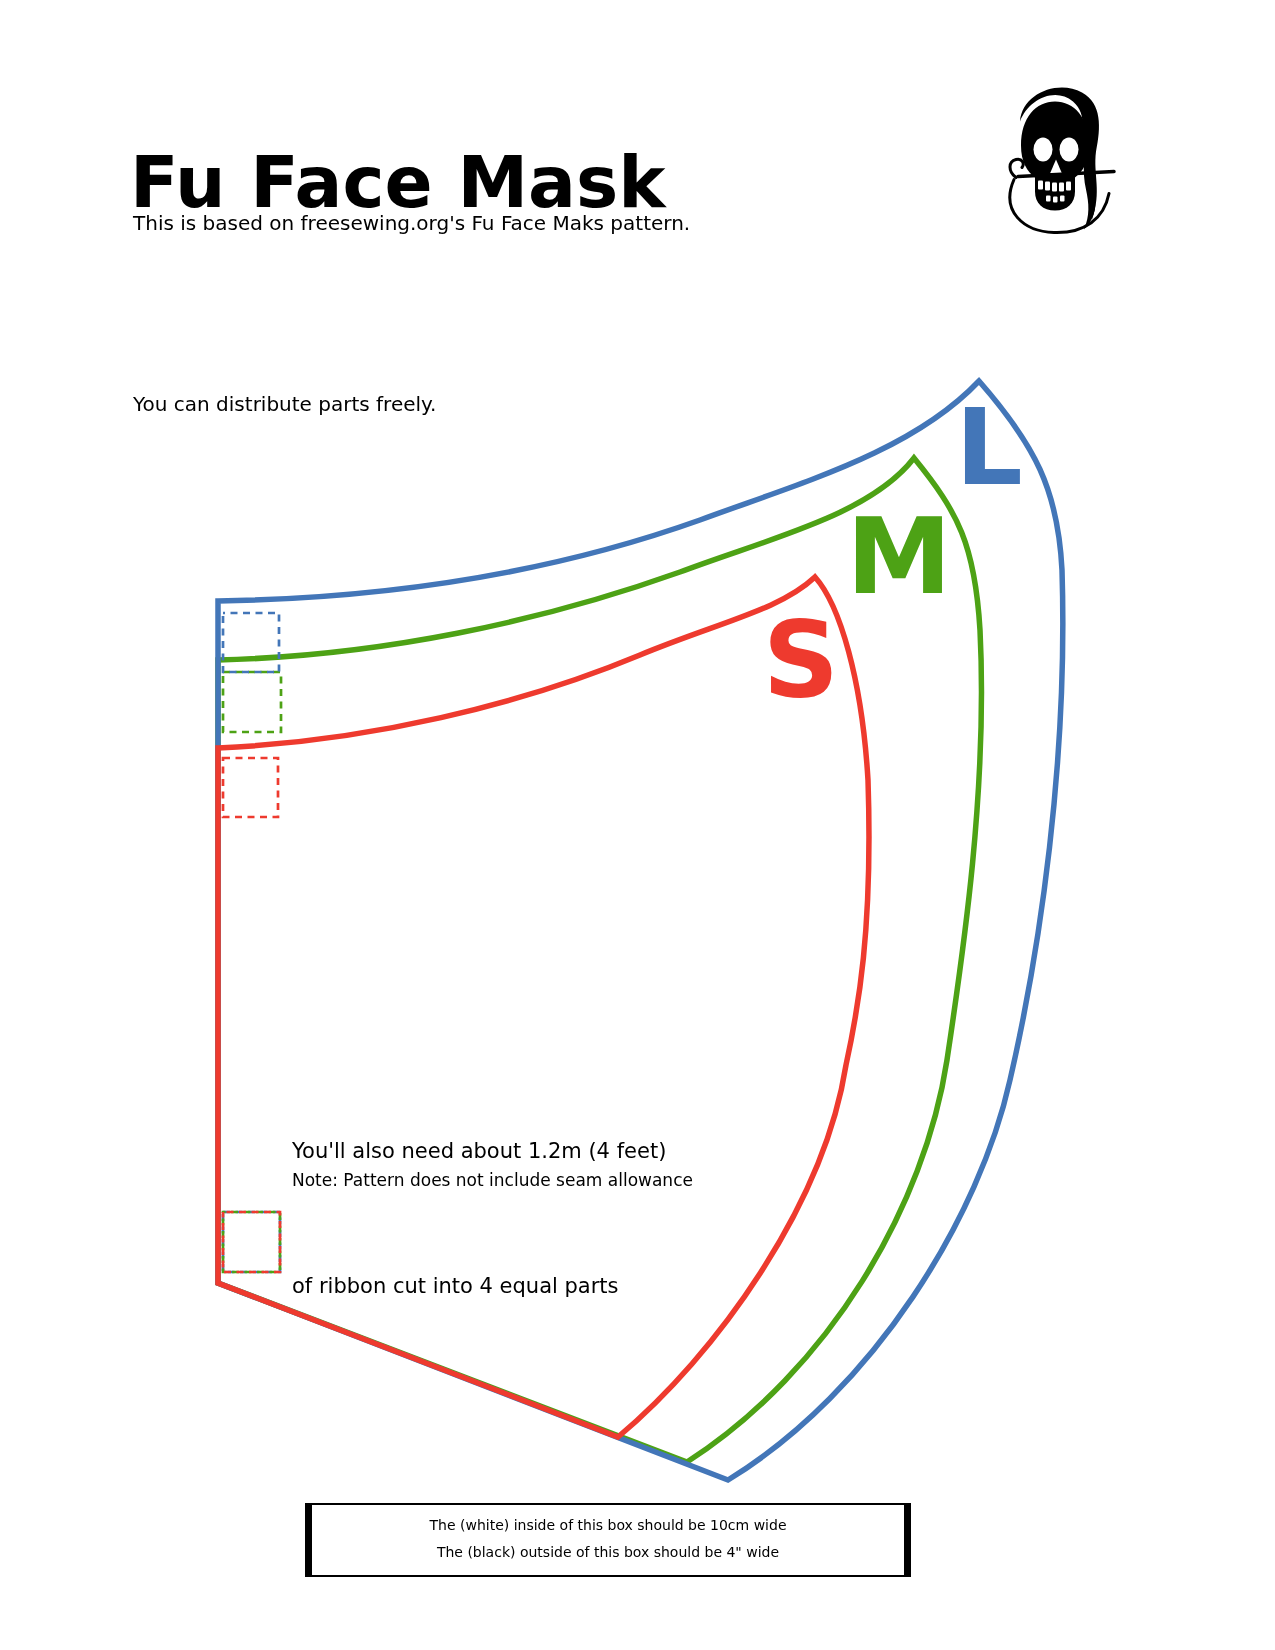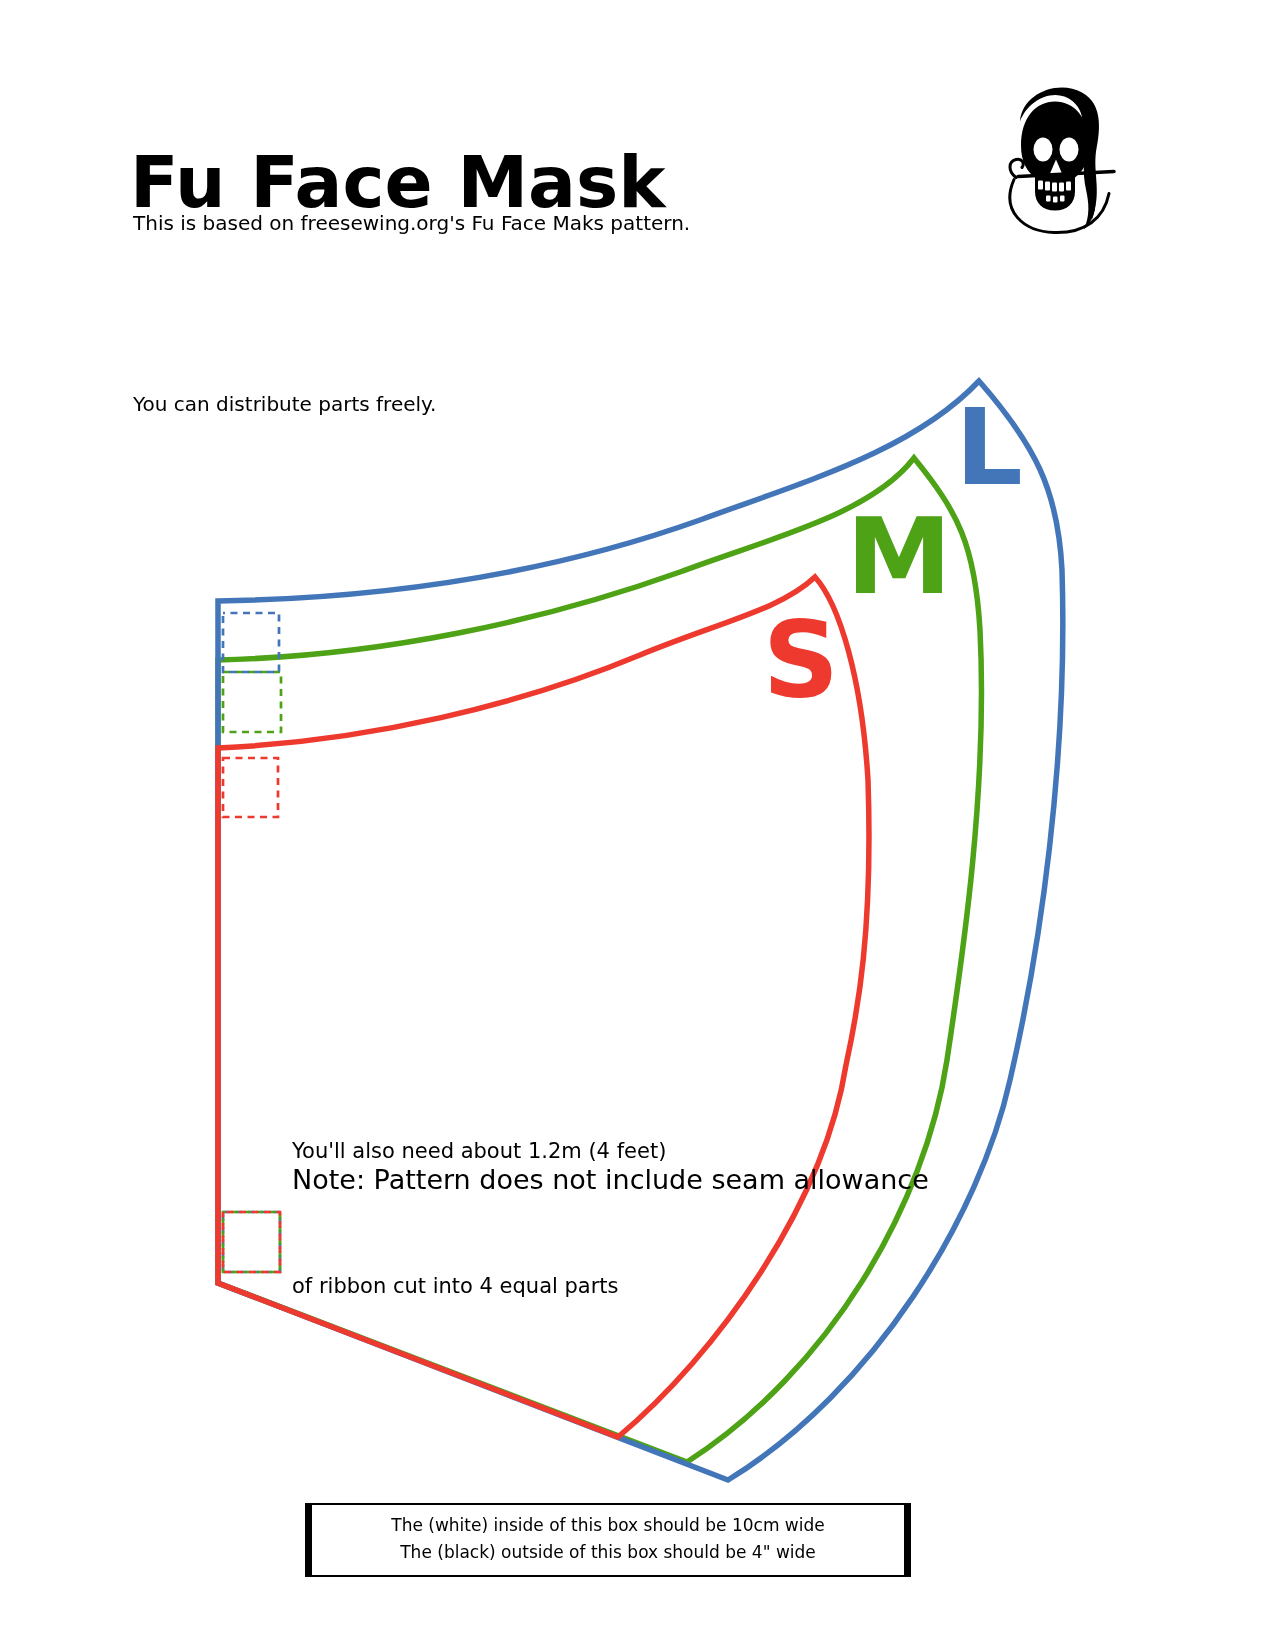--- a/index.html
+++ b/index.html
@@ -36,31 +36,31 @@
   .instr{
     left:292px;top:814px;
     font-size:30px;line-height:45px;white-space:pre;
   }
   .ribbon{
     left:292px;top:1039px;
     font-size:21px;line-height:45px;white-space:pre;
   }
   .note{
     left:292px;top:1167px;
-    font-size:27px;line-height:26px;white-space:pre;
+    font-size:17px;line-height:26px;white-space:pre;
   }
   .calibration-box{
     left:305px;top:1503px;width:606px;height:74px;
     box-sizing:border-box;
     border-left:7px solid #000;
     border-right:7px solid #000;
     border-top:2px solid #000;
     border-bottom:2px solid #000;
     text-align:center;
-    font-size:17px;line-height:27px;
+    font-size:14px;line-height:27px;
     padding-top:7px;
   }
   .logo-svg{left:942px;top:78px;width:175px;height:168px;}
 </style>
 </head>
 <body>
 
 <div class="page">
 
   <h1 class="abs page-title">Fu Face Mask</h1>

